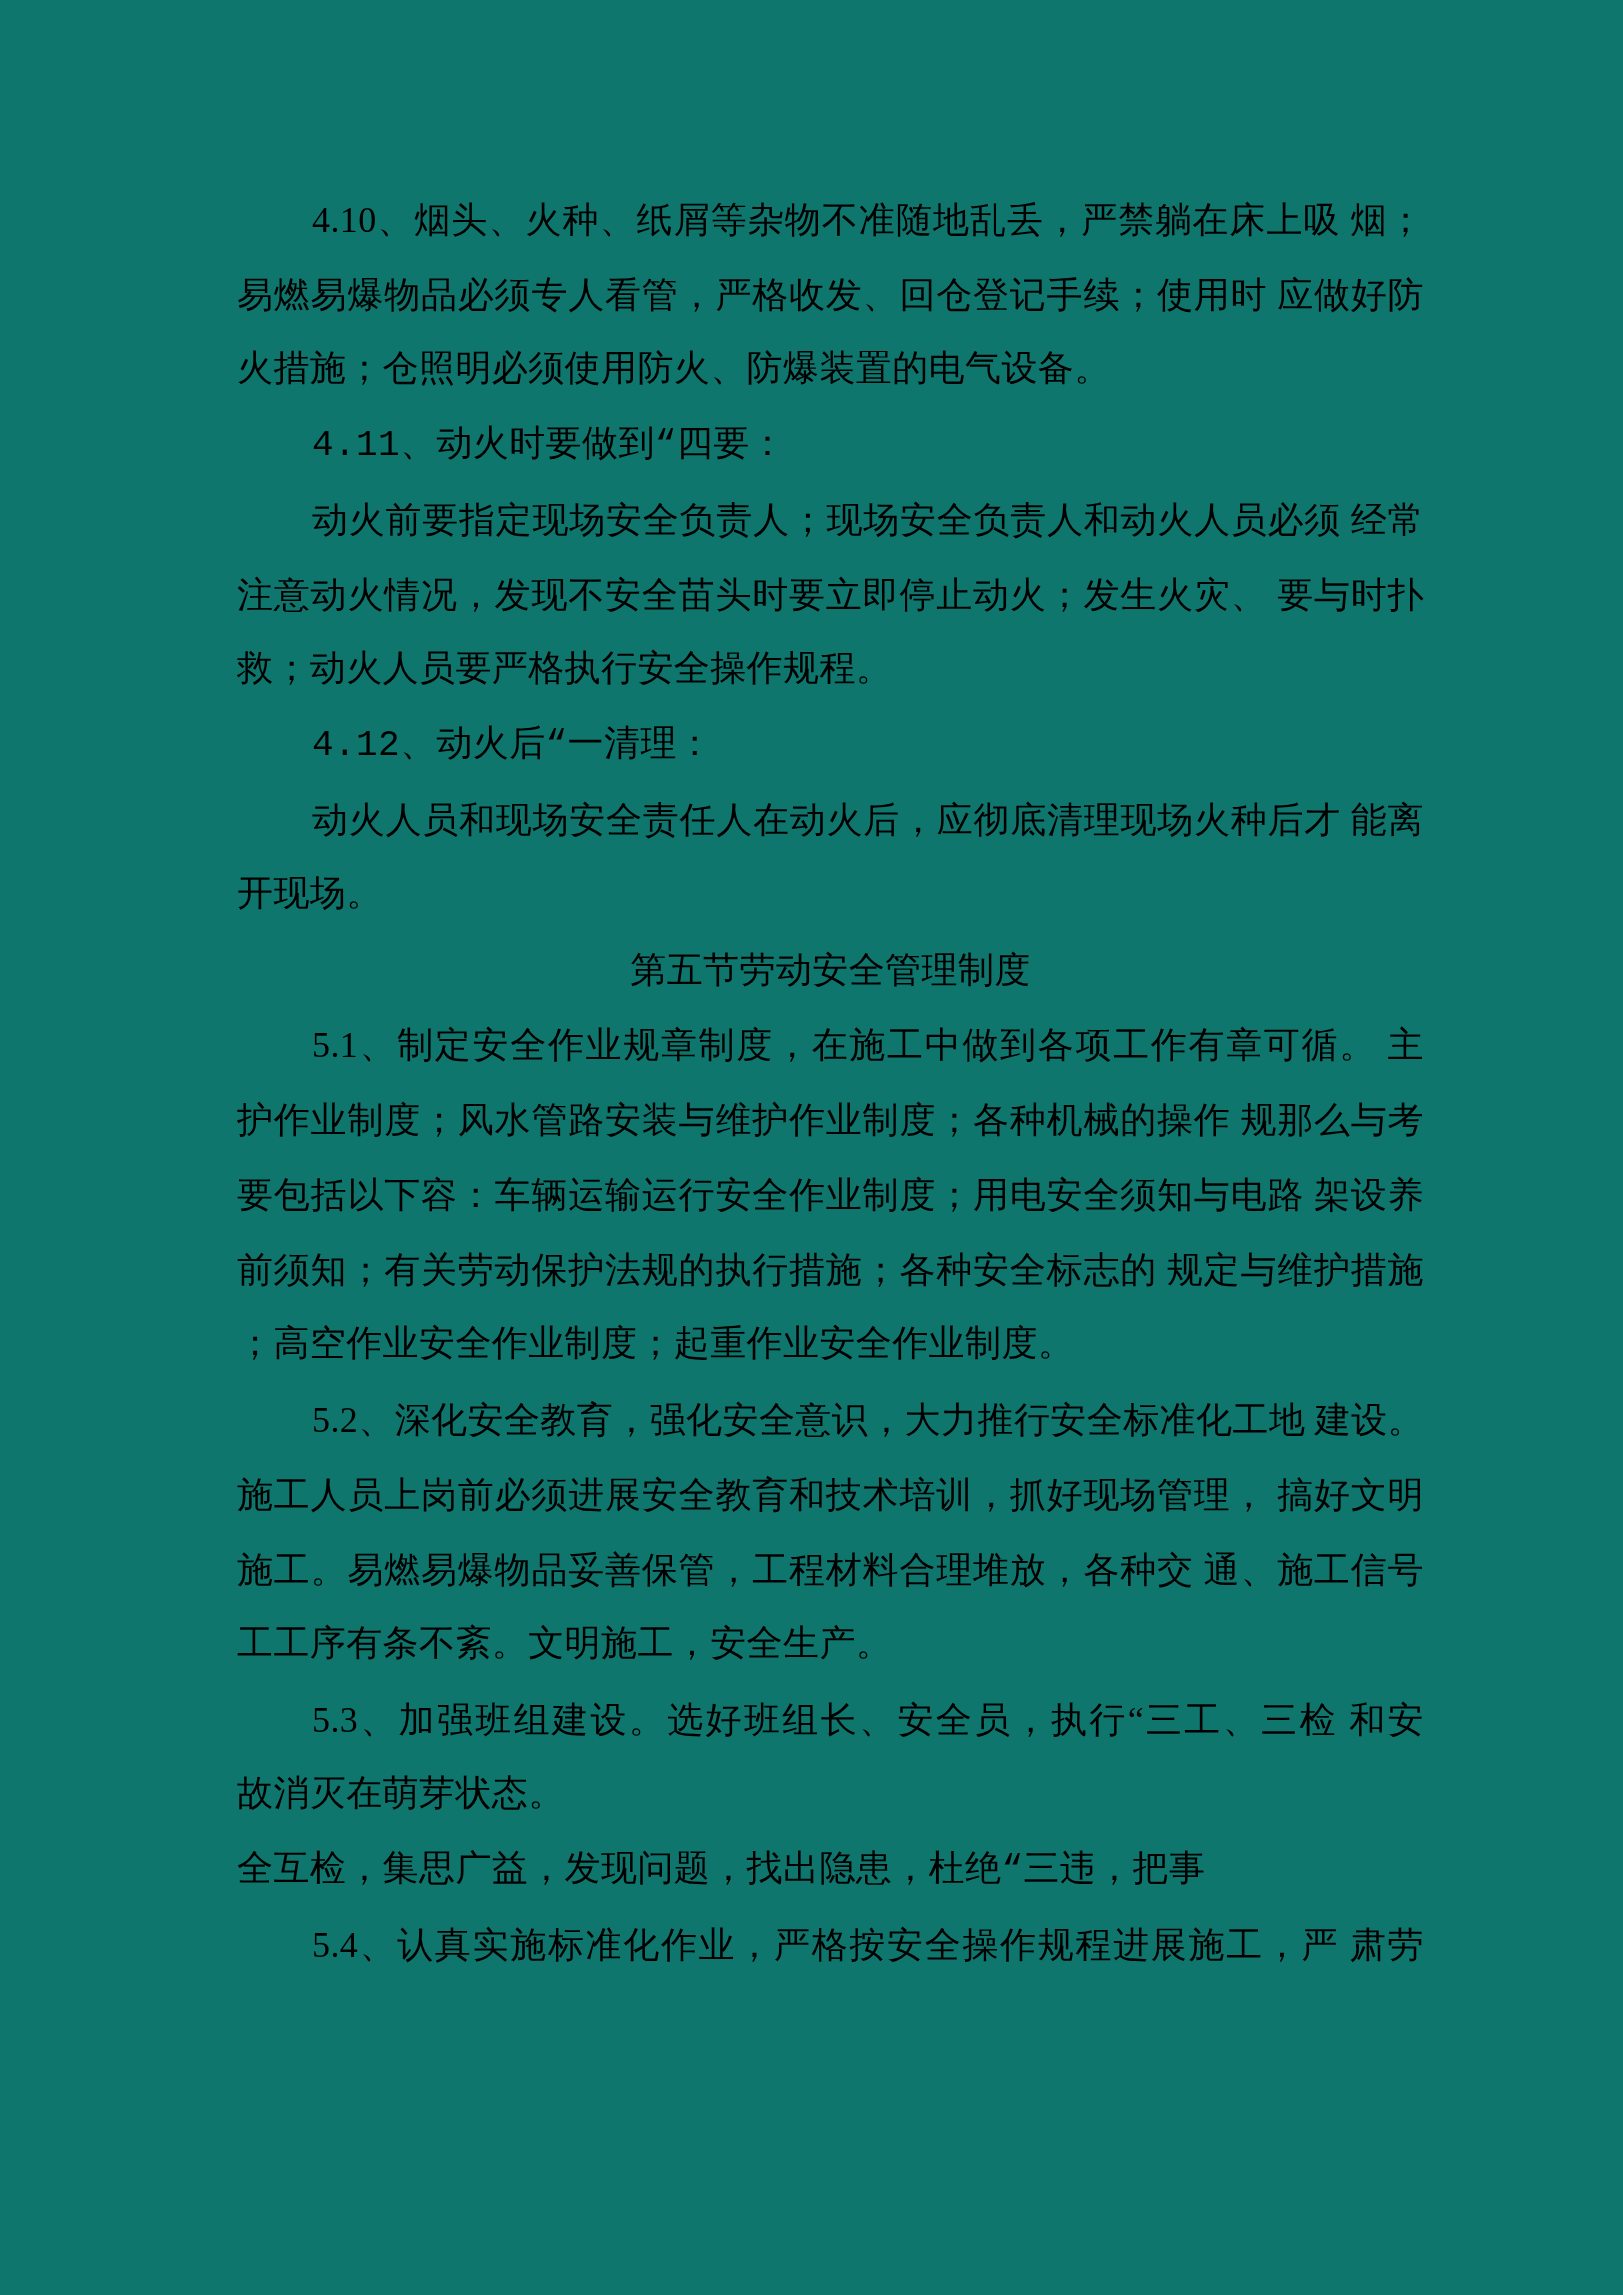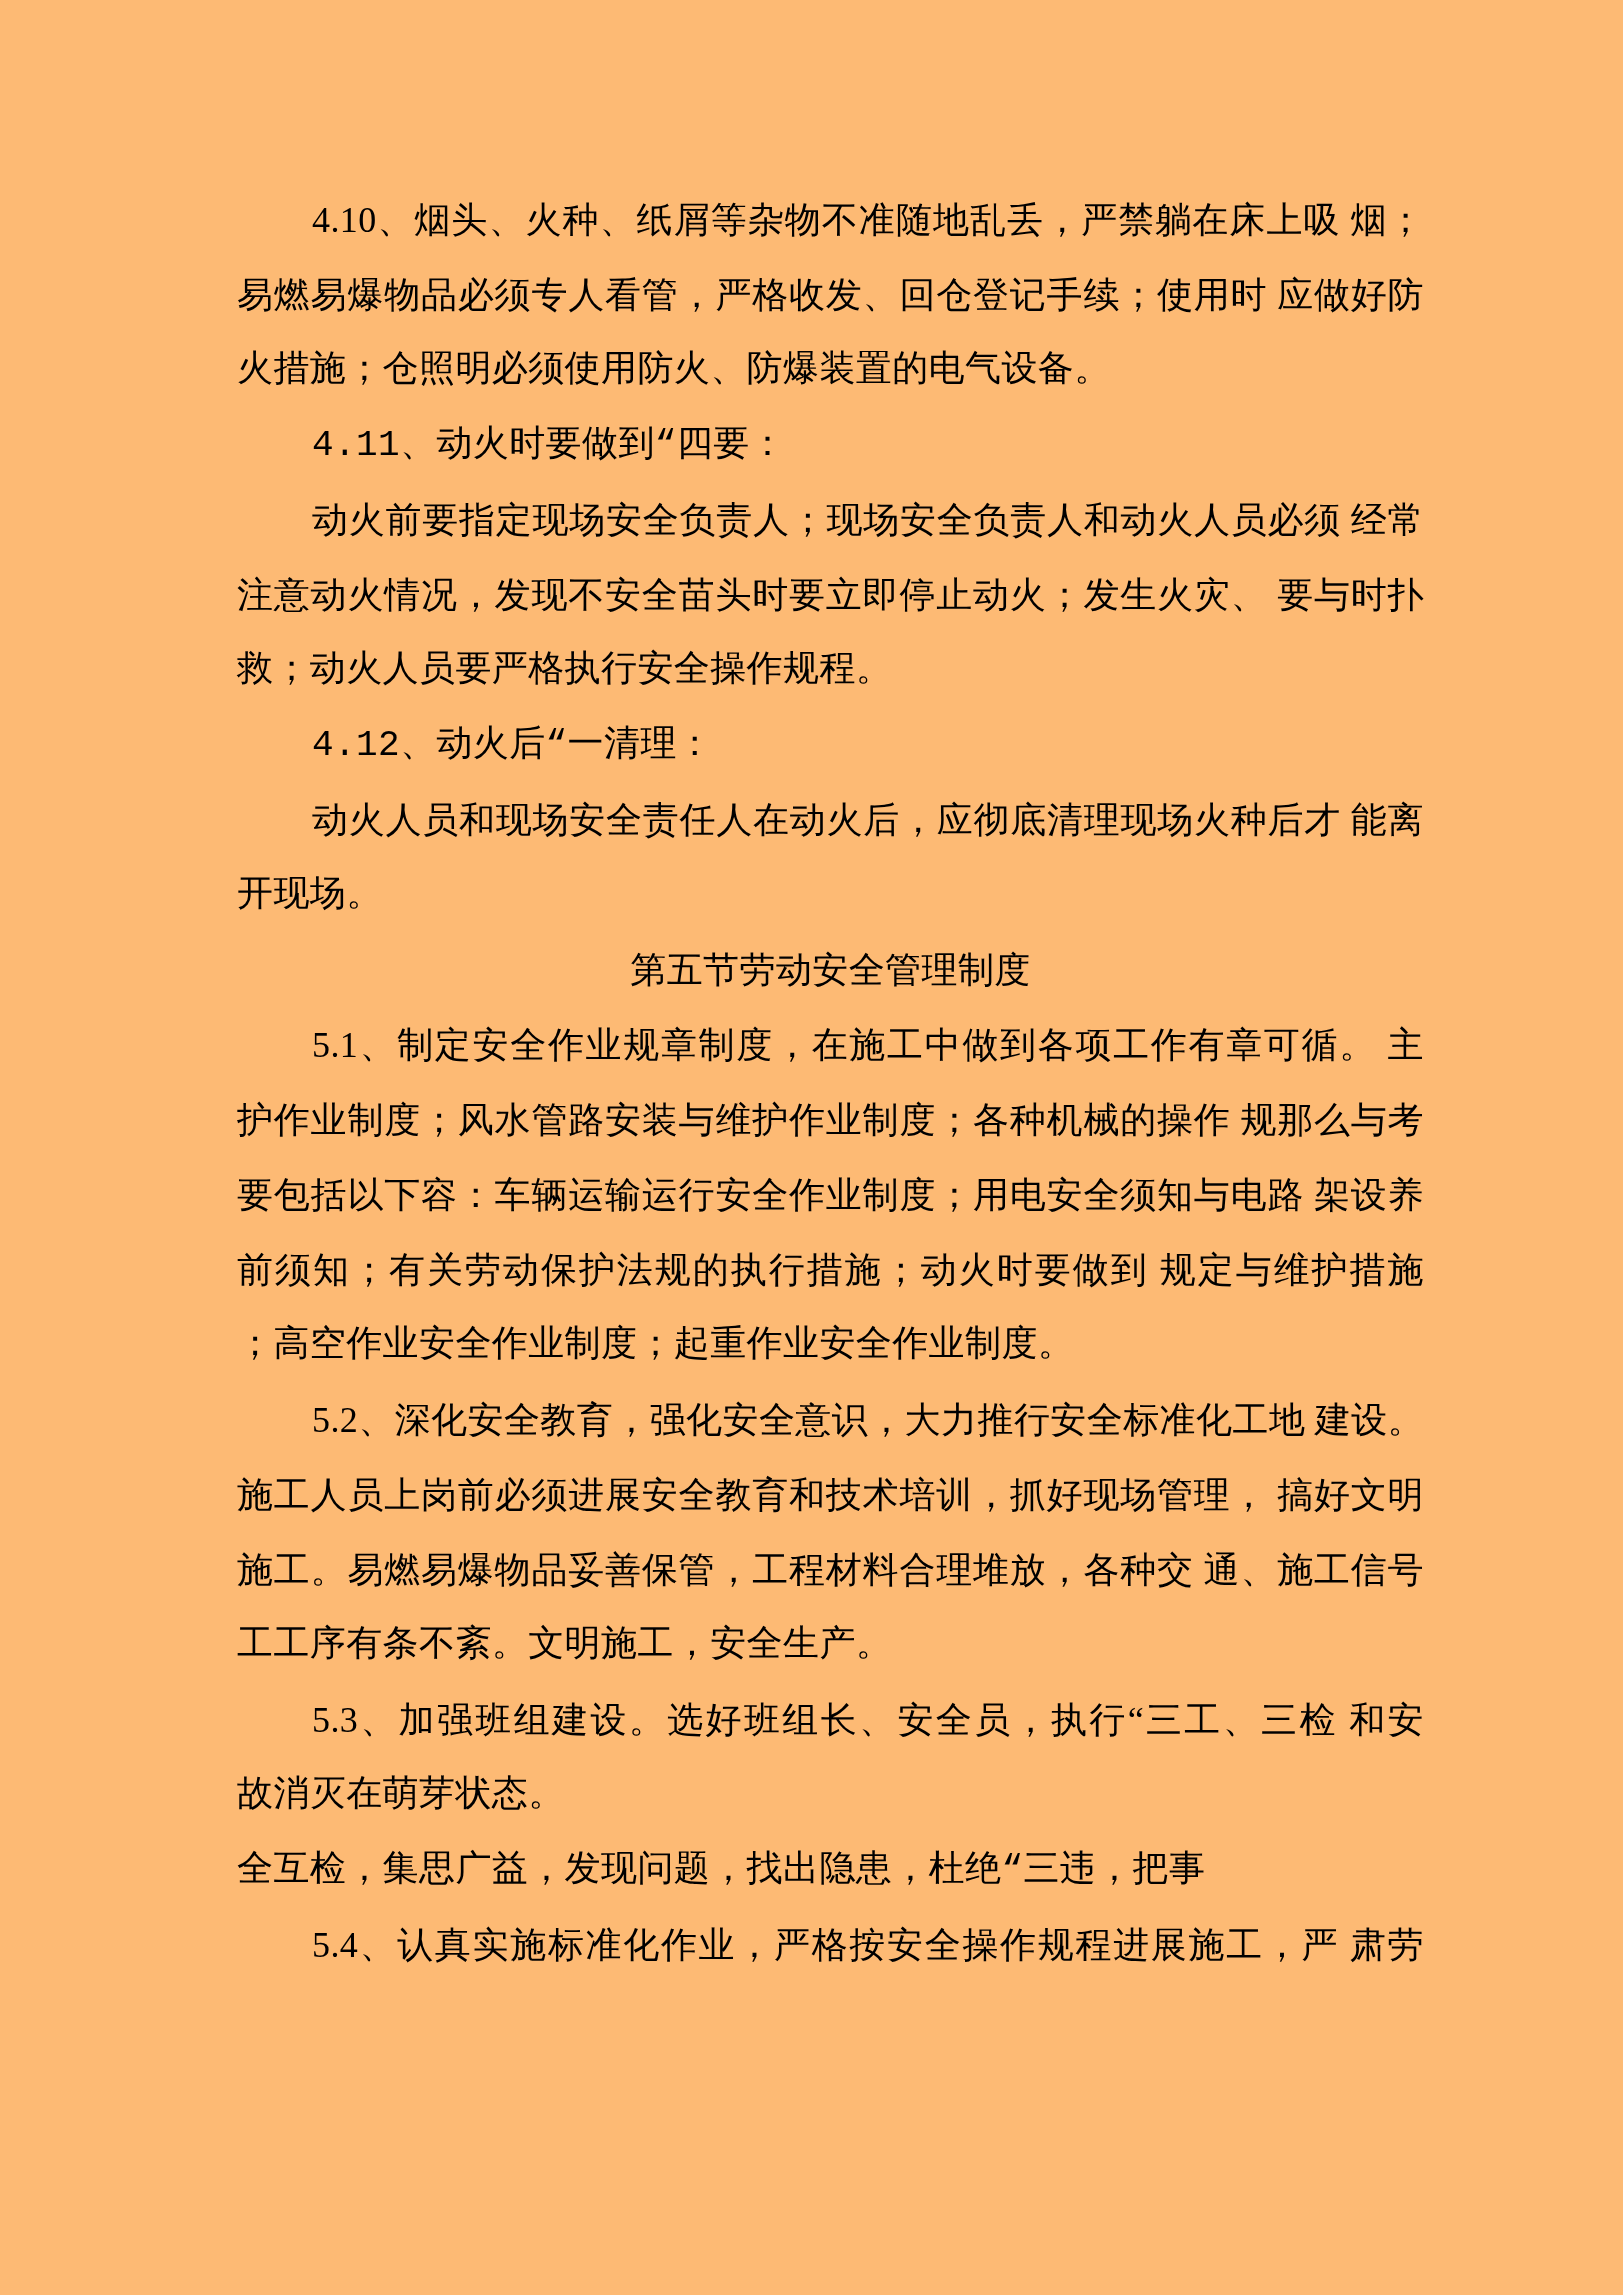--- a/index.html
+++ b/index.html
@@ -4,21 +4,21 @@
 <style>
   html, body {
     margin: 0;
     padding: 0;
     background: #ffffff;
   }
   .page {
     position: relative;
     width: 1623px;
     height: 2295px;
-    background: #fdba74;
+    background: #0f766e;
     overflow: hidden;
     font-family: "Liberation Serif", "DejaVu Serif", serif;
     color: #000000;
   }
   .doc-body {
     position: absolute;
     left: 237px;
     top: 183px;
     width: 1187px;
   }
@@ -56,21 +56,21 @@
       <div class="line align-justify indent">动火前要指定现场安全负责人；现场安全负责人和动火人员必须 经常</div>
       <div class="line align-justify">注意动火情况，发现不安全苗头时要立即停止动火；发生火灾、 要与时扑</div>
       <div class="line align-left">救；动火人员要严格执行安全操作规程。</div>
       <div class="line align-left indent">4.12、动火后“一清理：</div>
       <div class="line align-justify indent">动火人员和现场安全责任人在动火后，应彻底清理现场火种后才 能离</div>
       <div class="line align-left">开现场。</div>
       <div class="line align-center">第五节劳动安全管理制度</div>
       <div class="line align-justify indent">5.1、制定安全作业规章制度，在施工中做到各项工作有章可循。 主</div>
       <div class="line align-justify">护作业制度；风水管路安装与维护作业制度；各种机械的操作 规那么与考</div>
       <div class="line align-justify">要包括以下容：车辆运输运行安全作业制度；用电安全须知与电路 架设养</div>
-      <div class="line align-justify">前须知；有关劳动保护法规的执行措施；动火时要做到 规定与维护措施</div>
+      <div class="line align-justify">前须知；有关劳动保护法规的执行措施；各种安全标志的 规定与维护措施</div>
       <div class="line align-left">；高空作业安全作业制度；起重作业安全作业制度。</div>
       <div class="line align-justify indent">5.2、深化安全教育，强化安全意识，大力推行安全标准化工地 建设。</div>
       <div class="line align-justify">施工人员上岗前必须进展安全教育和技术培训，抓好现场管理， 搞好文明</div>
       <div class="line align-justify">施工。易燃易爆物品妥善保管，工程材料合理堆放，各种交 通、施工信号</div>
       <div class="line align-left">工工序有条不紊。文明施工，安全生产。</div>
       <div class="line align-justify indent">5.3、加强班组建设。选好班组长、安全员，执行“三工、三检 和安</div>
       <div class="line align-left">故消灭在萌芽状态。</div>
       <div class="line align-left">全互检，集思广益，发现问题，找出隐患，杜绝“三违，把事</div>
       <div class="line align-justify indent">5.4、认真实施标准化作业，严格按安全操作规程进展施工，严 肃劳</div>
     </div>

